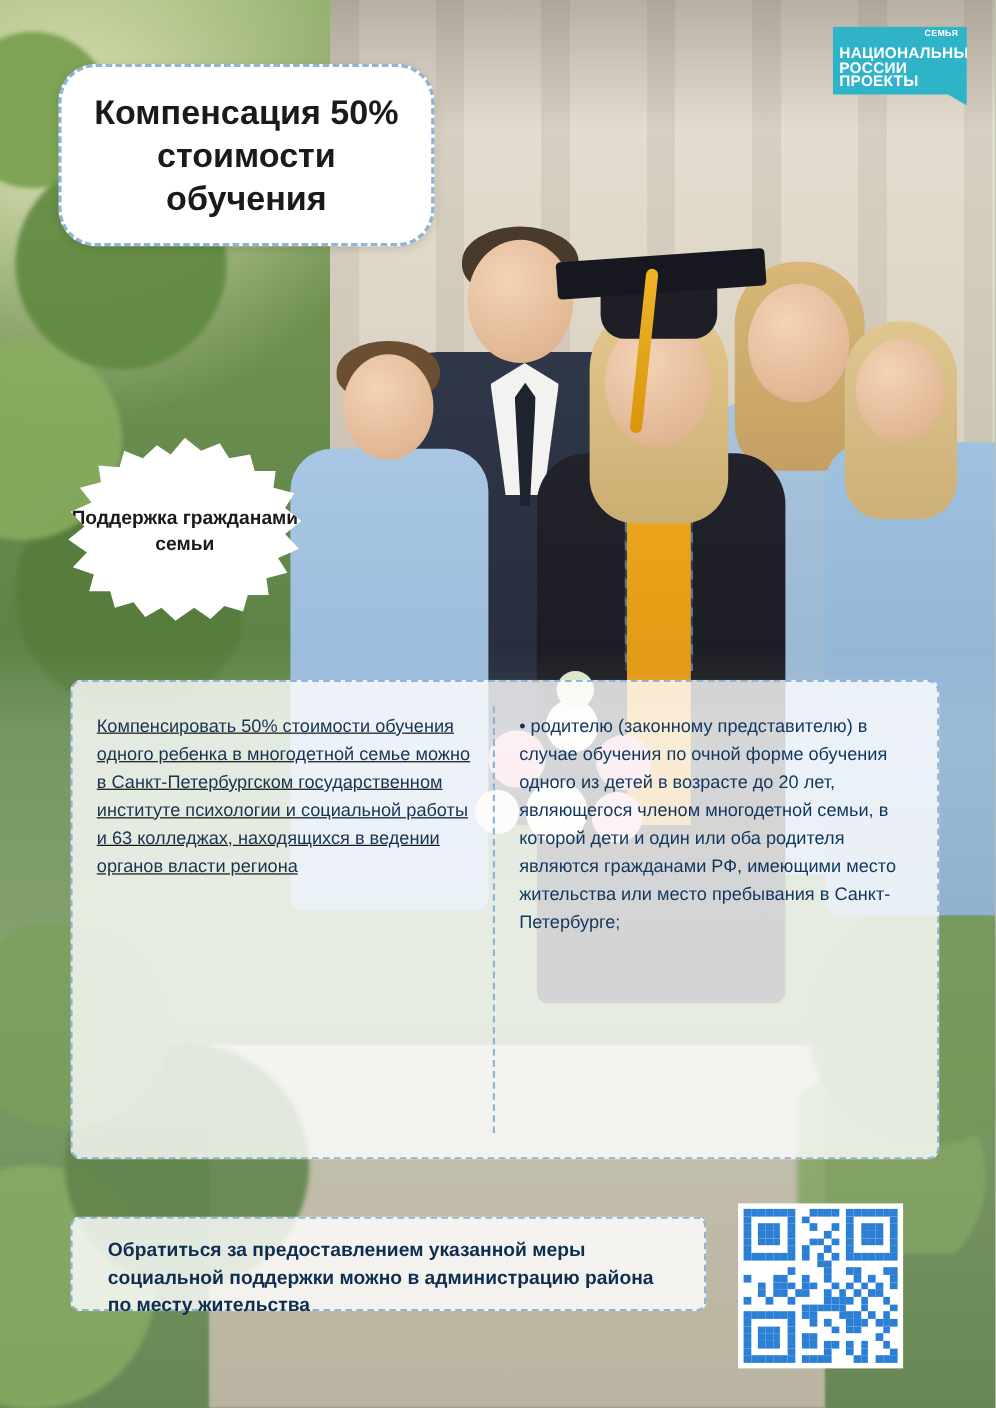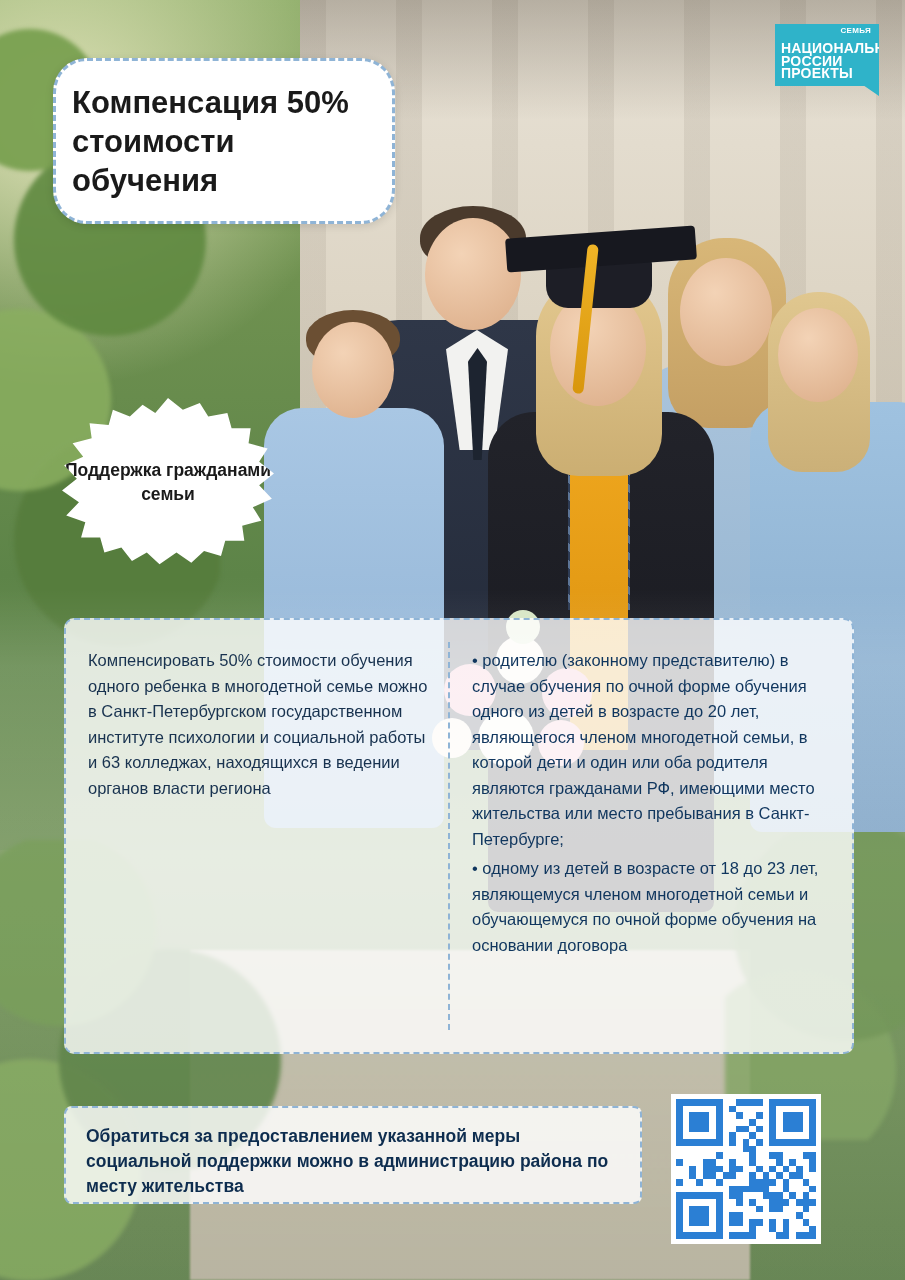--- a/index.html
+++ b/index.html
@@ -164,42 +164,42 @@
 
   
   .photo-wash {
     position: absolute; inset: 0;
     background: linear-gradient(180deg, rgba(255,255,255,0) 46%, rgba(255,255,255,0.10) 52%, rgba(255,255,255,0.06) 100%);
     pointer-events: none;
   }
 
   
   .logo {
-    position: absolute; right: 26px; top: 24px; width: 104px; height: 72px;
+    position: absolute; right: 26px; top: 24px; width: 122px; height: 72px;
     background: #2fb3c9;
     clip-path: polygon(0 0, 100% 0, 100% 100%, 86% 86%, 0 86%);
     color: #ffffff;
   }
   .logo-top {
     position: absolute; right: 8px; top: 2px;
     font-size: 8px; letter-spacing: .3px; color: #ffffff; font-weight: 700;
   }
   .logo-lines {
     position: absolute; left: 6px; top: 18px; right: 24px;
     font-size: 14px; font-weight: 700; line-height: 12.5px; letter-spacing: .2px;
   }
 
   
   .headline {
     position: absolute; left: 53px; top: 58px; width: 336px; height: 160px;
     background: #ffffff;
     border: 3px dashed #8fb4d6;
     border-radius: 34px;
     display: flex; align-items: center; justify-content: center;
-    text-align: left;
+    text-align: center;
     box-shadow: 0 2px 8px rgba(0,0,0,.12);
   }
   .headline-text {
     font-size: 31px; font-weight: 700; color: #1a1a1a; line-height: 39px;
     padding: 0 16px;
   }
 
   
   .badge {
     position: absolute; left: 62px; top: 398px; width: 212px; height: 168px;
@@ -221,45 +221,45 @@
 
   
   .info-panel {
     position: absolute; left: 64px; top: 618px; width: 786px; height: 432px;
     background: rgba(255,255,255,0.80);
     border: 2px dashed #8fb4d6;
     border-radius: 10px;
     display: flex;
   }
   .col-left {
-    width: 382px; padding: 28px 14px 18px 22px; box-sizing: border-box;
+    width: 382px; padding: 28px 14px 18px 22px; box-sizing: border-box; text-decoration: underline;
   }
   .col-divider {
     width: 0; border-left: 2px dashed #8fb4d6; margin: 22px 0;
   }
   .col-right {
     flex: 1; padding: 28px 18px 18px 22px; box-sizing: border-box;
   }
   .para {
     font-size: 16.5px; line-height: 25.5px; color: #18324f; margin: 0 0 22px 0;
   }
   .para:last-child { margin-bottom: 0; }
   .right-title {
     font-size: 17.5px; font-weight: 700; color: #0e2d4f; margin: 0 0 16px 0;
     line-height: 24px;
   }
   .bullet { font-size: 16.5px; line-height: 25.5px; color: #10365e; margin: 0 0 4px 0; }
 
   
   .footer-panel {
-    position: absolute; left: 64px; top: 1106px; width: 578px; height: 98px;
+    position: absolute; left: 64px; top: 1106px; width: 578px; height: 86px;
     background: rgba(255,255,255,0.82);
     border: 2px dashed #8fb4d6;
     border-radius: 8px;
-    padding: 16px 20px; box-sizing: border-box;
+    padding: 16px 32px; box-sizing: border-box;
   }
   .footer-text {
     font-size: 17.5px; font-weight: 700; line-height: 25px; color: #0e2d4f; margin: 0;
   }
 
   
   .qr {
     position: absolute; right: 84px; bottom: 36px; width: 150px; height: 150px;
     background: #ffffff; padding: 5px; box-sizing: border-box;
   }
@@ -352,21 +352,20 @@
     <div class="badge-text">Поддержка гражданами семьи</div>
   </div>
 
   <div class="info-panel">
     <div class="col-left">
       <p class="para">Компенсировать 50% стоимости обучения одного ребенка в многодетной семье можно в Санкт-Петербургском государственном институте психологии и социальной работы и 63 колледжах, находящихся в ведении органов власти региона</p>
     </div>
     <div class="col-divider"></div>
     <div class="col-right">
       <p class="bullet">• родителю (законному представителю) в случае обучения по очной форме обучения одного из детей в возрасте до 20 лет, являющегося членом многодетной семьи, в которой дети и один или оба родителя являются гражданами РФ, имеющими место жительства или место пребывания в Санкт-Петербурге;</p>
-      <p class="bullet">• одному из детей в возрасте от 18 до 23 лет, являющемуся членом многодетной семьи и обучающемуся по очной форме обучения на основании договора</p>
     </div>
   </div>
 
   <div class="footer-panel">
     <p class="footer-text">Обратиться за предоставлением указанной меры социальной поддержки можно в администрацию района по месту жительства</p>
   </div>
 
   <div class="qr">
     <div class="qr-grid" id="qr-grid">
         <i class="on"></i>

